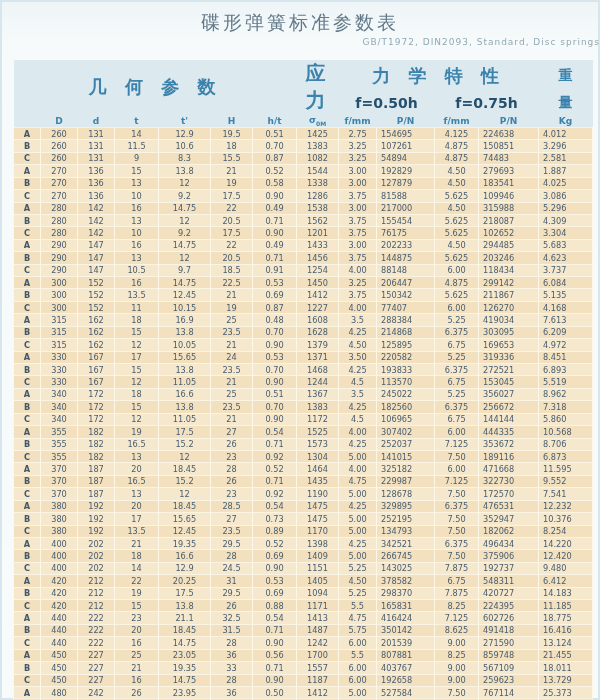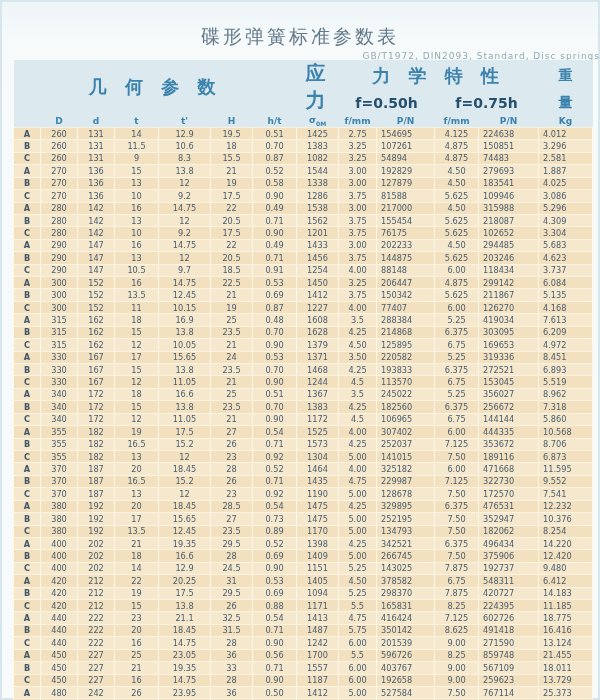--- a/index.html
+++ b/index.html
@@ -7,21 +7,21 @@
     width:600px;height:700px;overflow:hidden;
     background:#edf4f6;
     font-family:"DejaVu Sans","Liberation Sans",sans-serif;
   }
   .page{
     position:relative;width:600px;height:700px;
     background:linear-gradient(180deg,#eef5f7 0%,#f6fafb 6%,#f7fbfc 100%);
     box-shadow:inset 0 0 0 2px #d7e6ec;
   }
   .title{
-    text-align:center;padding-top:24px;
+    text-align:center;padding-top:10px;
     font-size:19px;color:#63798a;letter-spacing:3px;
     font-family:"DejaVu Serif","Liberation Serif",serif;
   }
   .subtitle{
     text-align:right;margin-top:1px;
     font-size:9px;color:#91a9b6;letter-spacing:1px;
   }
   table.params{
     position:absolute;left:13px;top:60px;width:579px;
     border-collapse:collapse;table-layout:fixed;
@@ -739,21 +739,21 @@
         <tr>
           <td>A</td>
           <td>450</td>
           <td>227</td>
           <td>25</td>
           <td>23.05</td>
           <td>36</td>
           <td>0.56</td>
           <td>1700</td>
           <td>5.5</td>
-          <td>596726</td>
+          <td>807881</td>
           <td>8.25</td>
           <td>859748</td>
           <td>21.455</td>
         </tr>
         <tr>
           <td>B</td>
           <td>450</td>
           <td>227</td>
           <td>21</td>
           <td>19.35</td>

